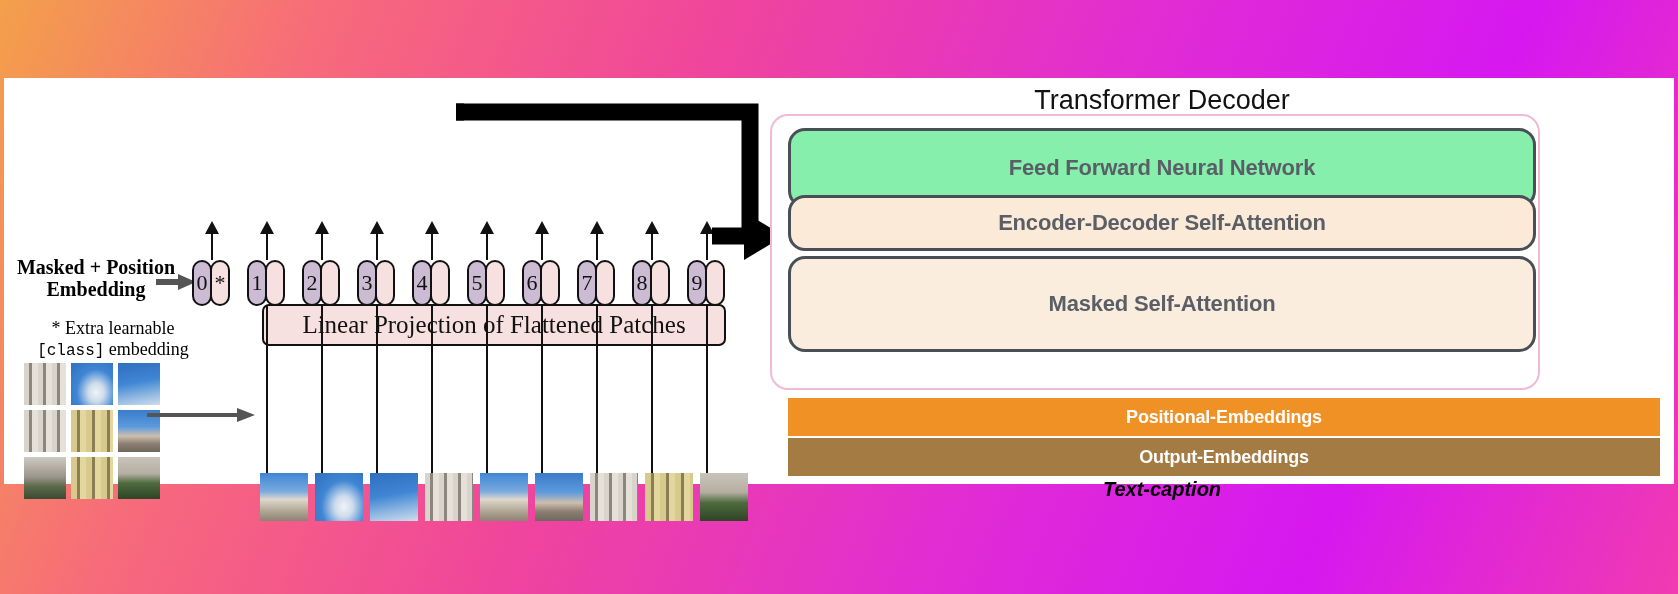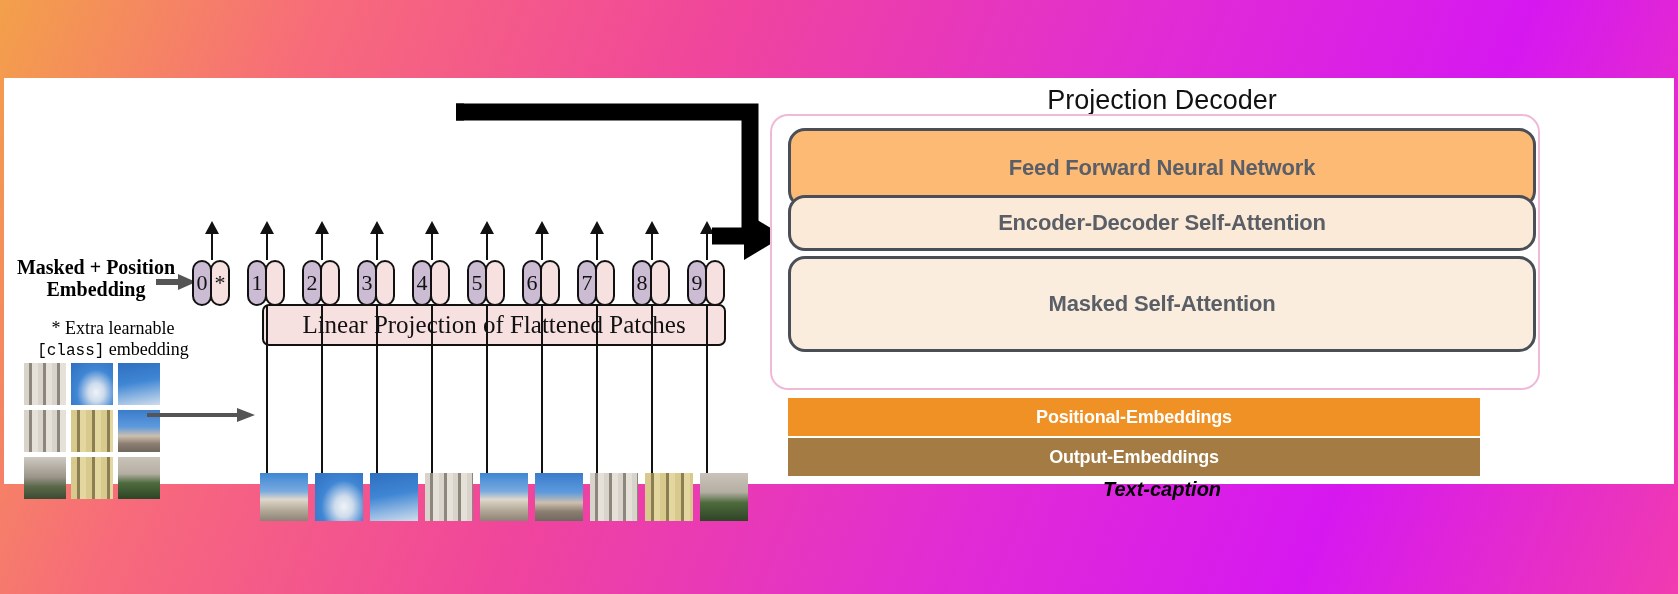--- a/index.html
+++ b/index.html
@@ -198,28 +198,28 @@
     border-radius: 17px;
     display: flex;
     align-items: center;
     justify-content: center;
     font-family: "Liberation Sans", sans-serif;
     font-weight: bold;
     font-size: 22px;
     color: #5a5f67;
     letter-spacing: -0.2px;
   }
-  .dec-row.ffn   { top: 50px;  height: 80px; background: #fdba74; }
+  .dec-row.ffn   { top: 50px;  height: 80px; background: #86efac; }
   .dec-row.encdec{ top: 117px; height: 56px; background: #fbead8; }
   .dec-row.masked{ top: 178px; height: 96px; background: #fbeddd; }
 
   .emb-bar {
     position: absolute;
     left: 784px;
-    width: 692px;
+    width: 872px;
     height: 38px;
     display: flex;
     align-items: center;
     justify-content: center;
     font-family: "Liberation Sans", sans-serif;
     font-weight: bold;
     font-size: 18px;
     color: #ffffff;
     letter-spacing: -0.2px;
   }
@@ -372,21 +372,21 @@
         <div class="thumb" style="left: 385px; top: 0px; width: 48px; height: 48px; background: repeating-linear-gradient(90deg, rgb(216, 201, 140) 0px, rgb(216, 201, 140) 6px, rgb(139, 126, 83) 6px, rgb(139, 126, 83) 9px, rgb(227, 215, 159) 9px, rgb(227, 215, 159) 15px), linear-gradient(rgb(233, 220, 171), rgb(185, 169, 119));"></div>
         <div class="thumb" style="left: 440px; top: 0px; width: 48px; height: 48px; background: linear-gradient(rgb(201, 195, 185) 0%, rgb(180, 174, 163) 40%, rgb(78, 107, 61) 62%, rgb(46, 68, 38) 100%);"></div>
       </div>
 
     <svg class="skip" width="340" height="240" viewBox="0 0 340 240">
       <path d="M6 26 H300 V150 H262" fill="none" stroke="#000" stroke-width="17" stroke-linejoin="miter"></path>
       <path d="M6 26 H14" fill="none" stroke="#000" stroke-width="17"></path>
       <path d="M294 126 L334 150 L294 174 Z" fill="#000"></path>
     </svg>
 
-    <div class="dec-title">Projection Decoder</div>
+    <div class="dec-title">Transformer Decoder</div>
 
     <div class="dec-outline"></div>
 
     <div class="dec-row ffn">
       <span>Feed Forward Neural Network</span>
     </div>
     <div class="dec-row encdec">
       <span>Encoder-Decoder Self-Attention</span>
     </div>
     <div class="dec-row masked">

